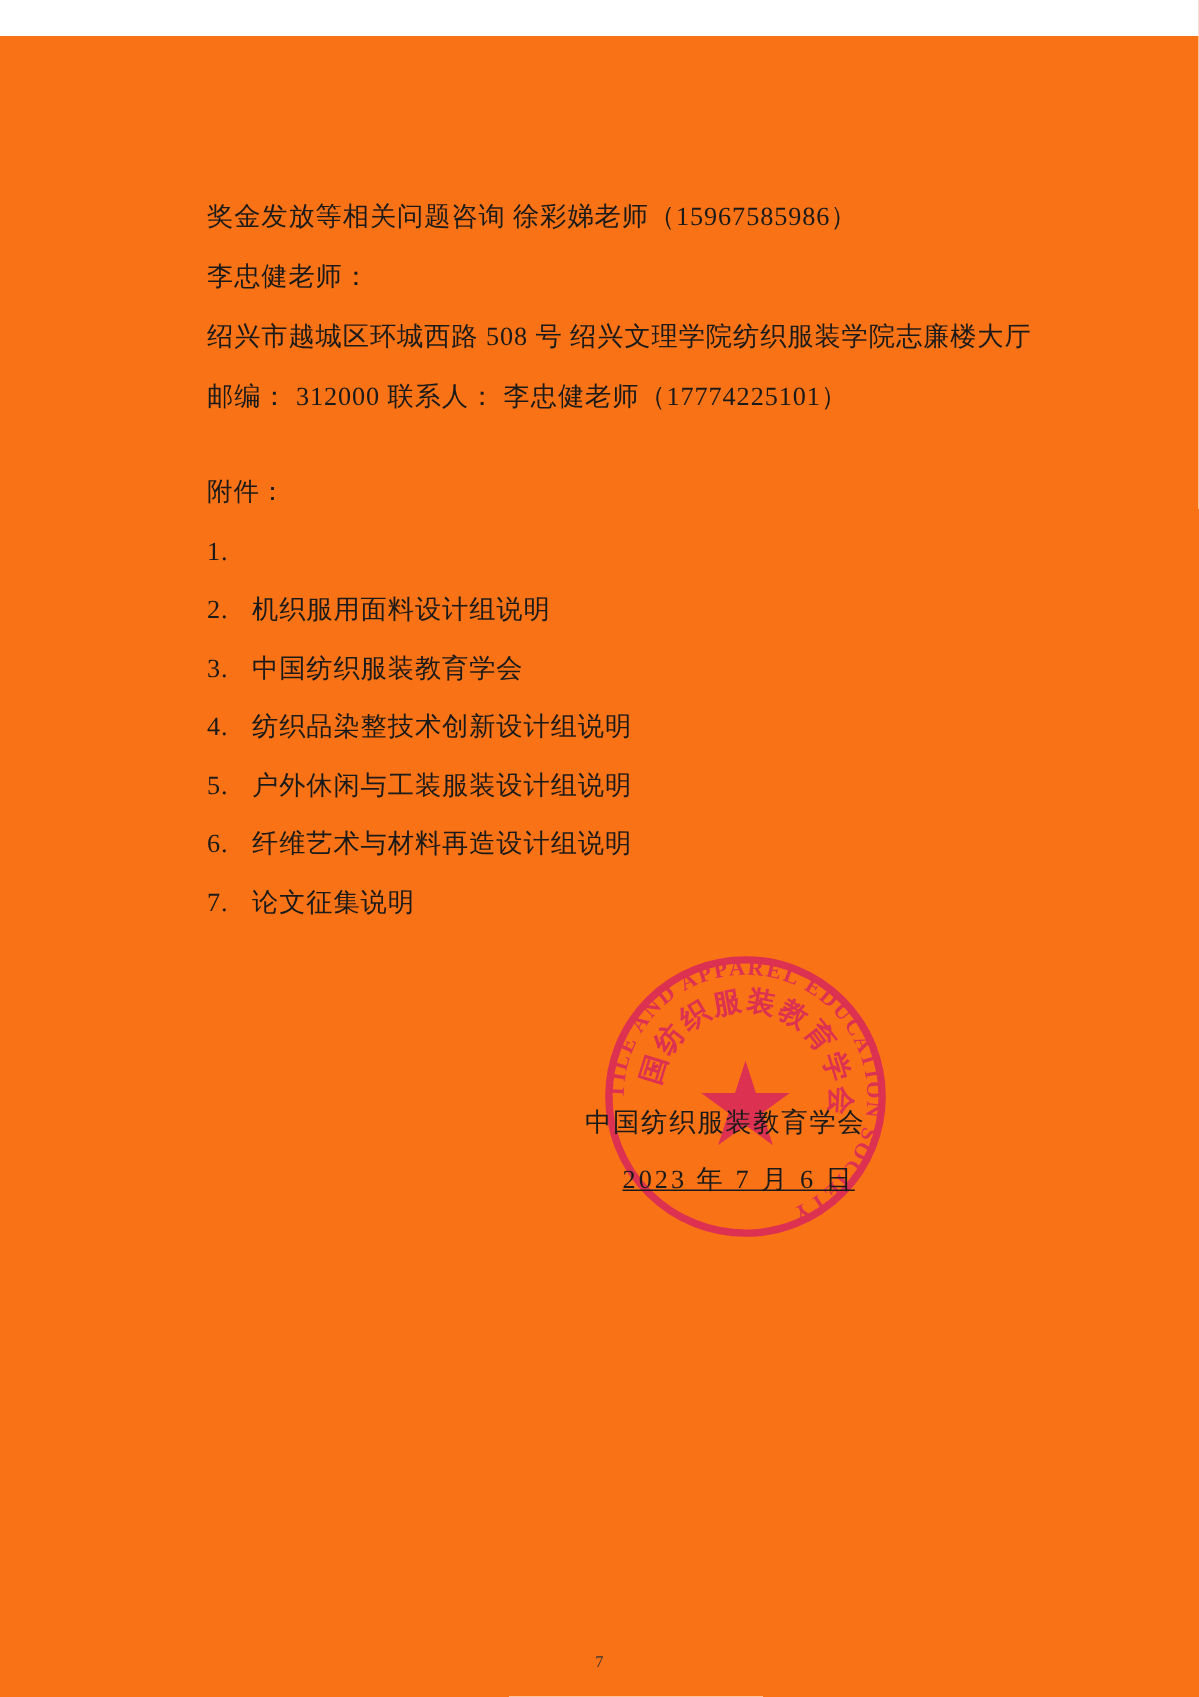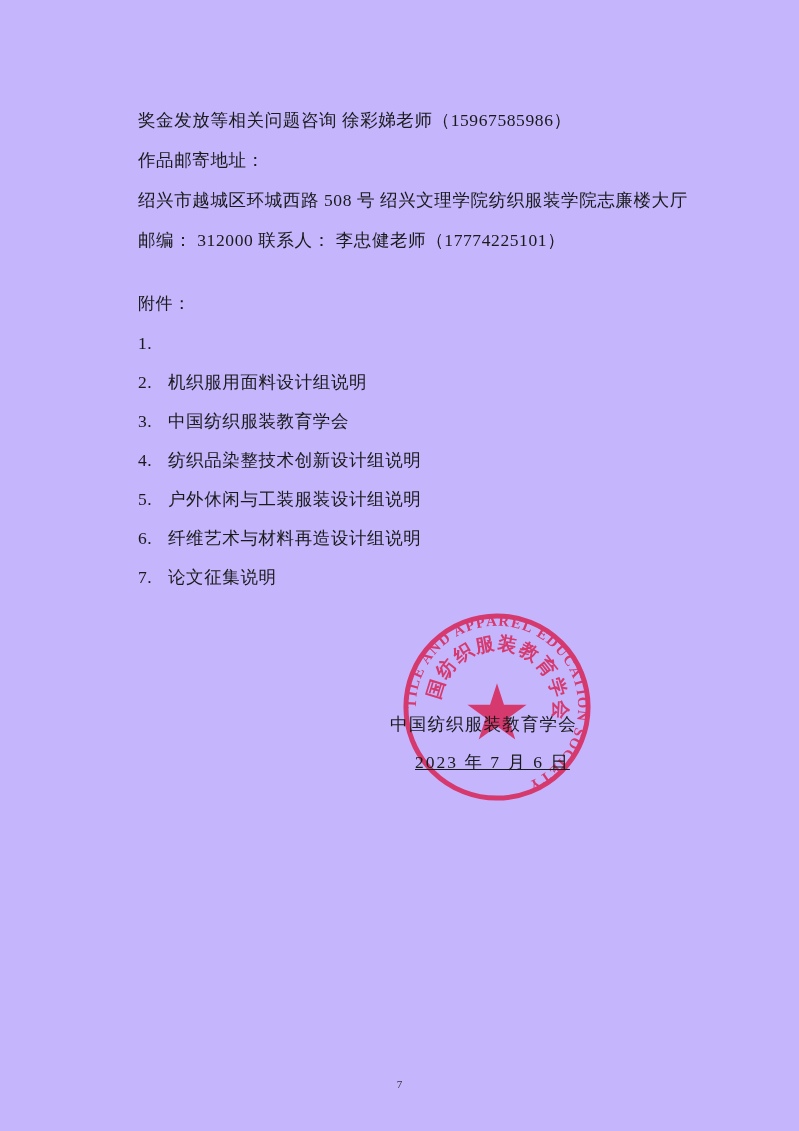--- a/index.html
+++ b/index.html
@@ -11,21 +11,22 @@
     width: 799px;
     height: 1131px;
     position: relative;
     font-family: "Liberation Serif", "DejaVu Serif", serif;
     color: #1a1a1a;
     overflow: hidden;
   }
   .page {
     position: absolute;
     inset: 0;
-    background: #c4b5fd;
+    background: #f97316;
+    margin-top: 24px;
   }
   .content {
     position: absolute;
     left: 138px;
     top: 100px;
     width: 570px;
   }
   .para {
     font-size: 17.5px;
     line-height: 40px;
@@ -104,21 +105,21 @@
 </style>
 </head>
 <body>
 
 <div class="page">
 
   <div class="content">
 
     <div class="para">奖金发放等相关问题咨询 徐彩娣老师（15967585986）</div>
 
-    <div class="para">作品邮寄地址：</div>
+    <div class="para">李忠健老师：</div>
 
     <div class="para wrap">绍兴市越城区环城西路 508 号 绍兴文理学院纺织服装学院志廉楼大厅  邮编： 312000   联系人： 李忠健老师（17774225101）</div>
 
     <div class="attach-title">附件：</div>
 
     <ul class="attach-list">
       <li>
         <span class="attach-num">1.</span>
       </li>
       <li>

